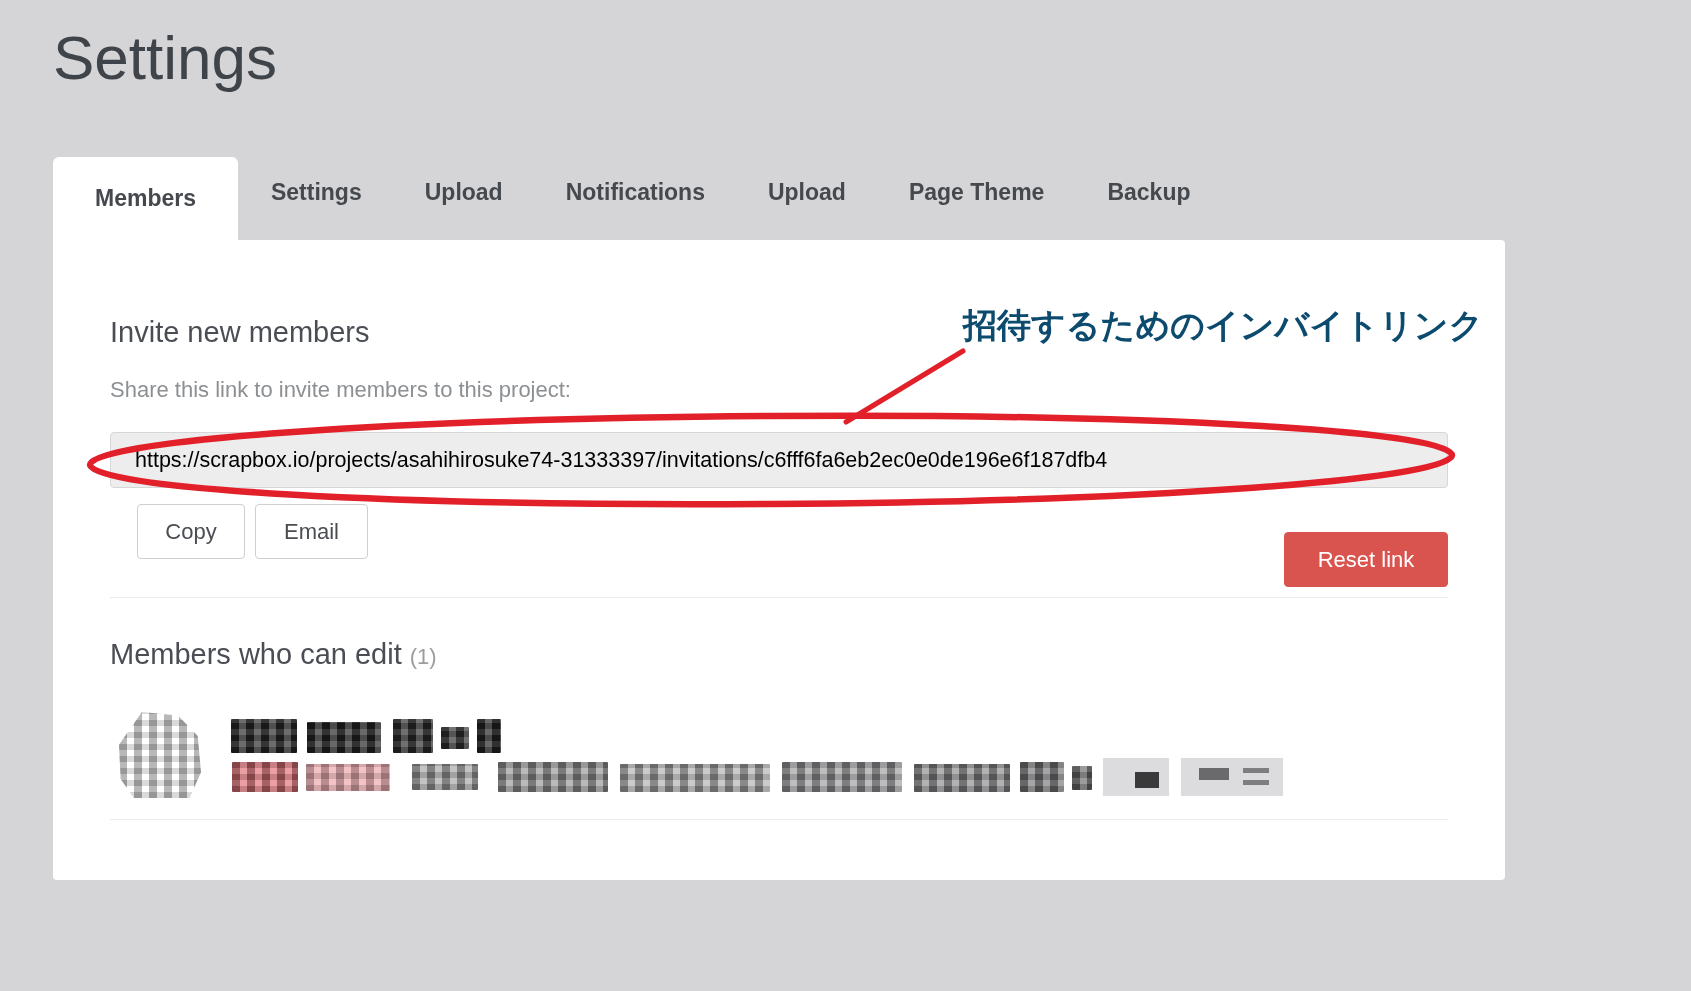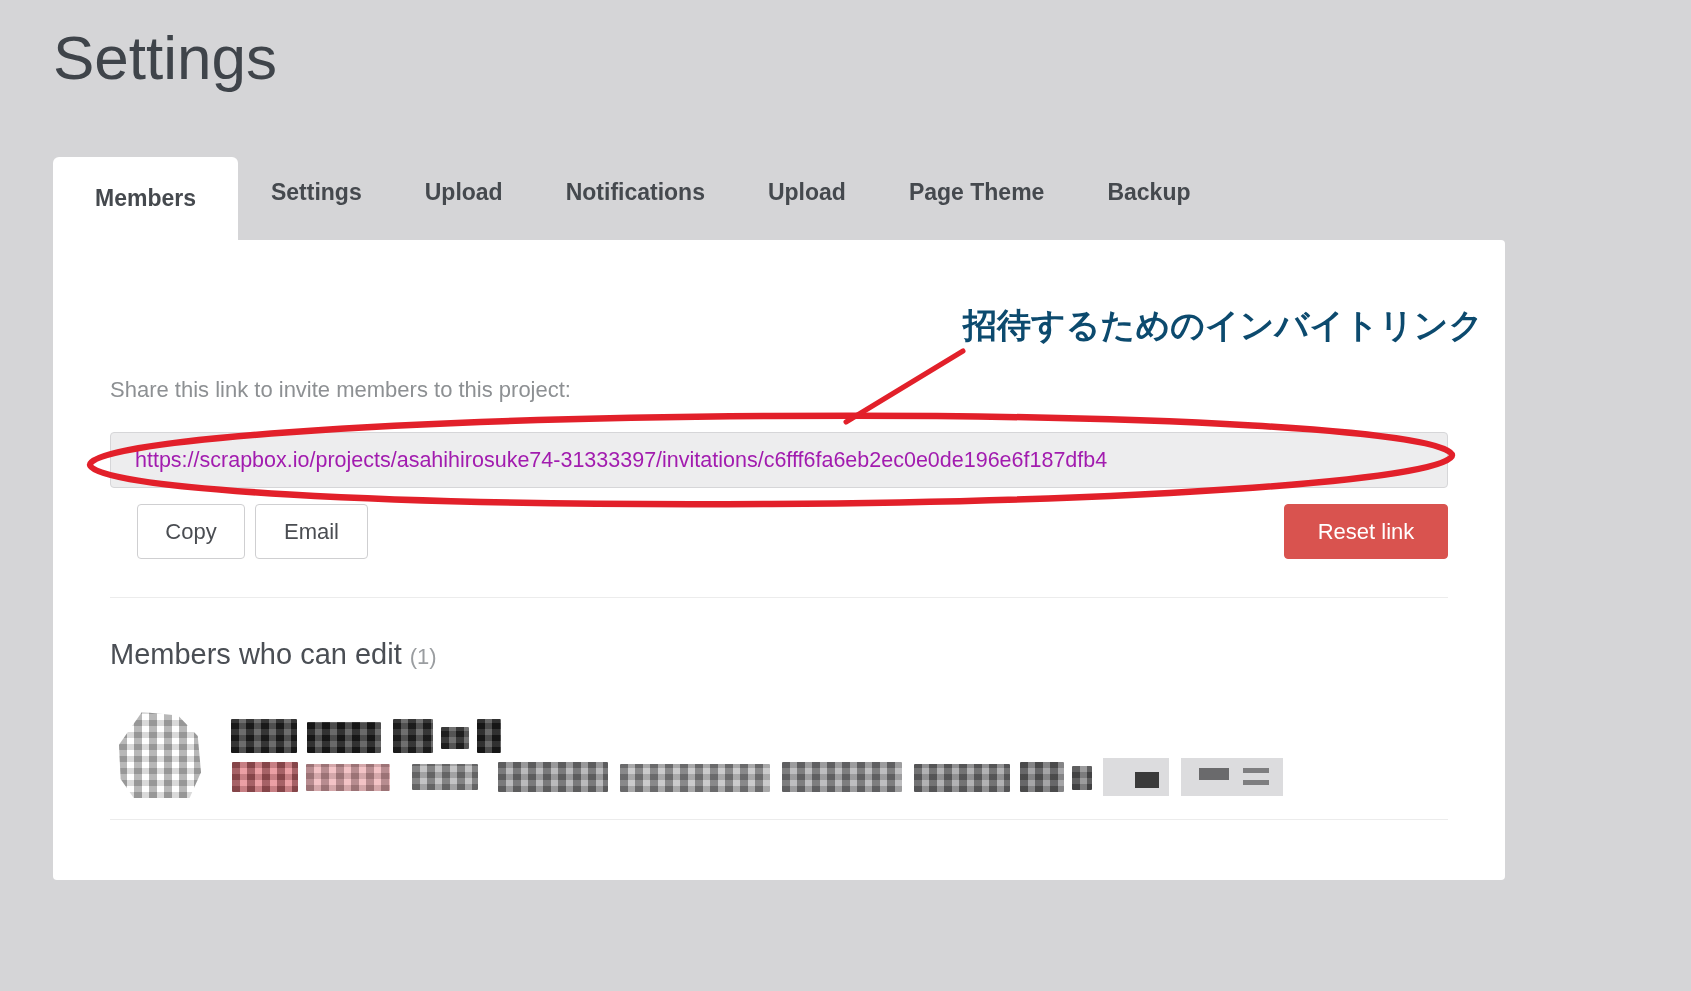--- a/index.html
+++ b/index.html
@@ -44,35 +44,35 @@
     font-size:34px; font-weight:bold; color:#0c4a6e; white-space:nowrap;
     font-family:"Liberation Sans","DejaVu Sans",sans-serif;
   }
   .invite-desc {
     position:absolute; left:110px; top:377px;
     font-size:22px; color:#8d9093;
   }
   .invite-link-input {
     position:absolute; left:110px; top:432px; width:1338px; height:56px;
     background:#ededee; border:1px solid #d6d6d8; border-radius:4px;
-    padding:0 24px; font-size:21.5px; color:#a21caf;
+    padding:0 24px; font-size:21.5px; color:#000000;
     font-family:"Liberation Sans","DejaVu Sans",sans-serif;
     outline:none;
   }
   .btn {
     position:absolute; top:504px; height:55px;
     display:flex; align-items:center; justify-content:center;
     font-size:22px; border-radius:4px; cursor:pointer; white-space:nowrap;
   }
   .btn-default { background:#ffffff; border:1px solid #cfcfd1; color:#4a4d52;margin-left:27px; }
   .btn-copy  { left:110px; width:108px; }
   .btn-email { left:228px; width:113px; }
   .btn-danger {
     right:243px; left:auto; width:164px;
-    background:#d9534f; border:1px solid #d9534f; color:#ffffff;
+    background:#d9534f; border:1px solid #d9534f; color:#ffffff;margin-top:28px;
   }
   .btn-reset { left:1284px; width:164px; }
 
   .divider {
     position:absolute; left:110px; width:1338px; height:1px; background:#ececec;
   }
   .divider-top { top:597px; }
   .divider-bottom { top:819px; }
 
   .members-heading {
@@ -116,20 +116,21 @@
     <div class="tab">Settings</div>
     <div class="tab">Upload</div>
     <div class="tab">Notifications</div>
     <div class="tab">Upload</div>
     <div class="tab">Page Theme</div>
     <div class="tab">Backup</div>
   </div>
 
   <div class="card"></div>
 
+  <div class="invite-heading">Invite new members</div>
 
   <div class="annotation-text">招待するためのインバイトリンク</div>
 
   <div class="invite-desc">Share this link to invite members to this project:</div>
 
   <input class="invite-link-input" type="text" readonly="" value="https://scrapbox.io/projects/asahihirosuke74-31333397/invitations/c6fff6fa6eb2ec0e0de196e6f187dfb4" style="">
 
   <div class="btn btn-default btn-copy">Copy</div>
   <div class="btn btn-default btn-email">Email</div>
   <div class="btn btn-danger  btn-reset">Reset link</div>

